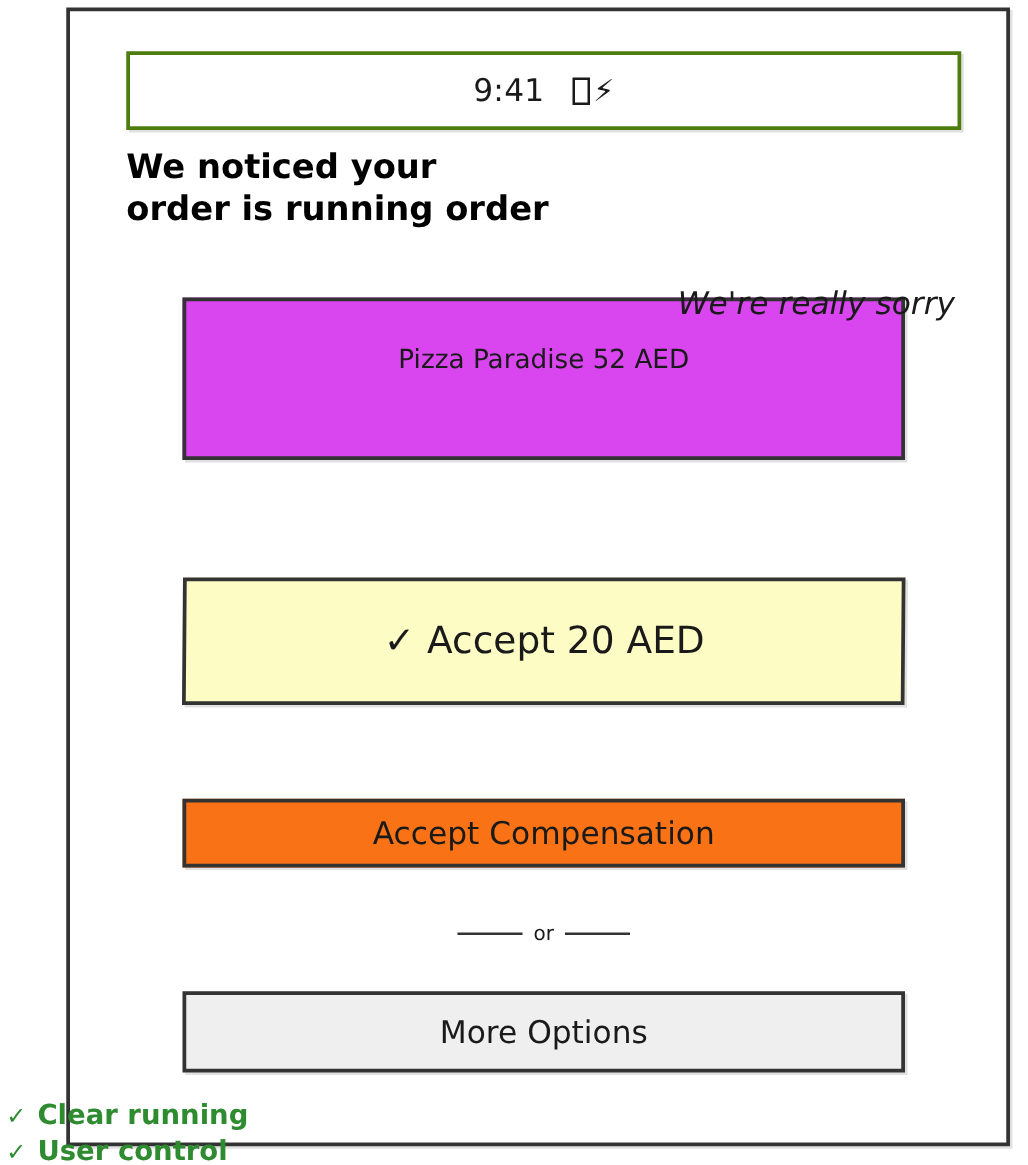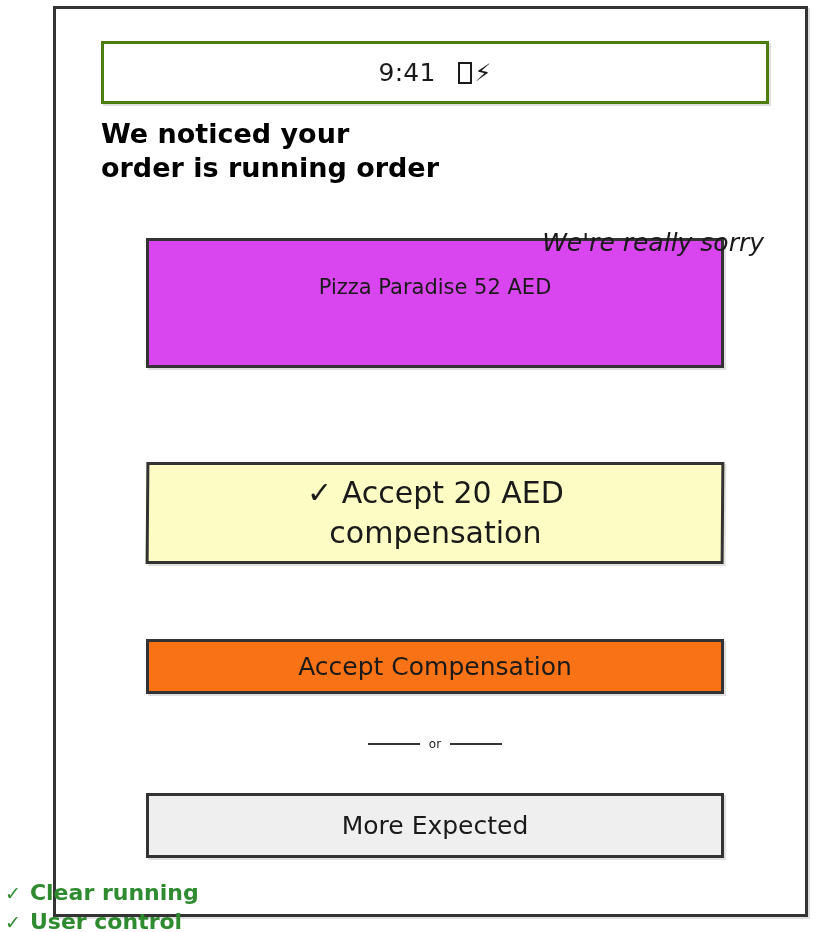--- a/index.html
+++ b/index.html
@@ -168,21 +168,21 @@
   
   #or-divider {
     position: absolute;
     left: 146px;
     top: 737px;
     width: 578px;
     display: flex;
     align-items: center;
     justify-content: center;
     gap: 9px;
-    font-size: 12px;
+    font-size: 16px;
     color: #1a1a1a;
   }
   .divider-rule {
     display: inline-block;
     width: 52px;
     height: 0;
     border-top: 2px solid #333333;
   }
 
   
@@ -252,33 +252,32 @@
     <div>Pizza Paradise 52 AED</div>
   </div>
 </div>
 
 <div id="recommend-box">
   <div id="recommend-text">
     <div>
       <span>✓</span>
       <span>Accept 20 AED</span>
     </div>
-    <div>compensation</div>
   </div>
 </div>
 
 <div id="accept-button">Accept Compensation</div>
 
 <div id="or-divider">
   <span class="divider-rule"></span>
   <span>or</span>
   <span class="divider-rule"></span>
 </div>
 
-<div id="more-options-button">More Expected</div>
+<div id="more-options-button">More Options</div>
 
 <div id="annotations">
   <div class="annotation-row">
     <span class="annotation-check">✓</span>
     <span>Clear running</span>
   </div>
   <div class="annotation-row">
     <span class="annotation-check">✓</span>
     <span>User control</span>
   </div>

